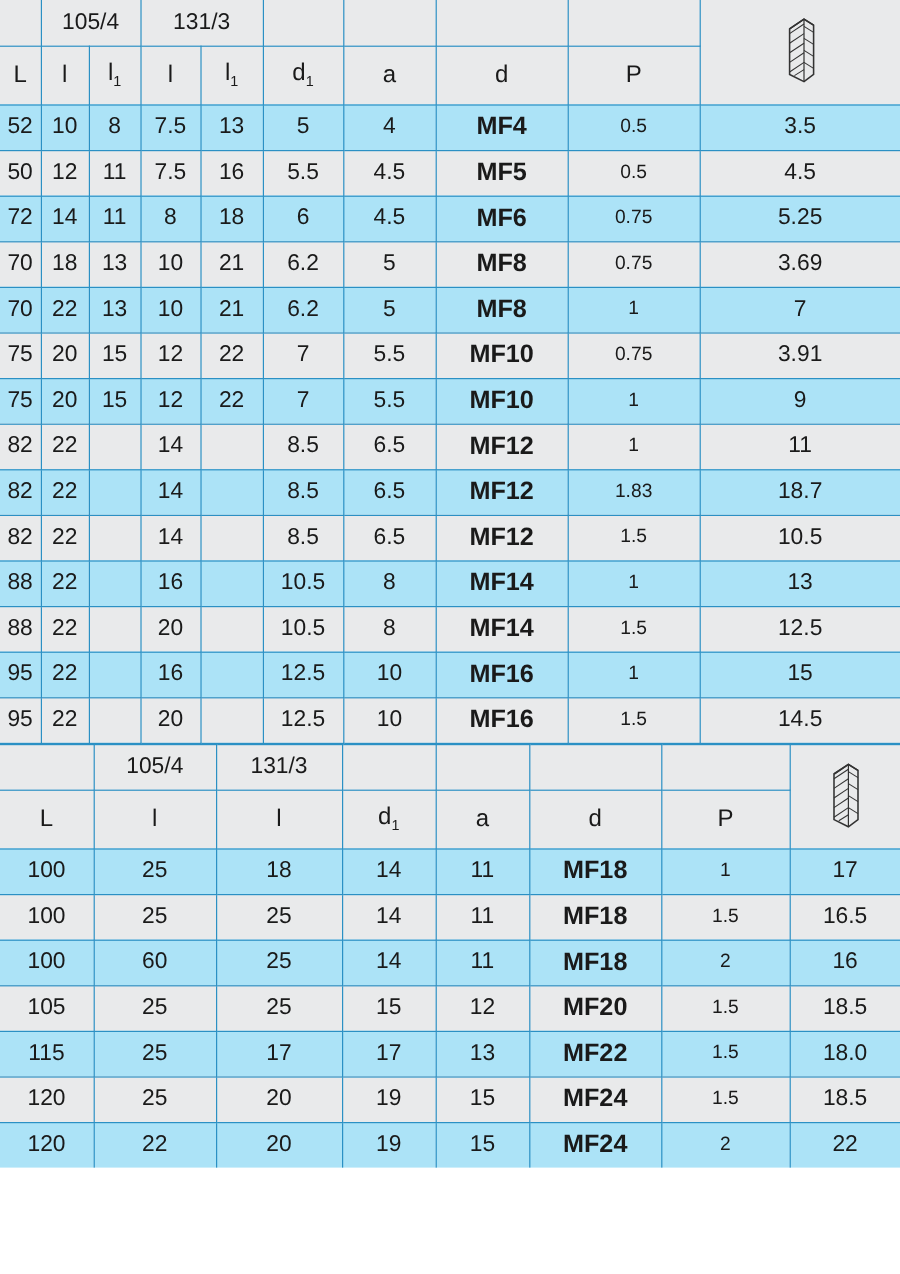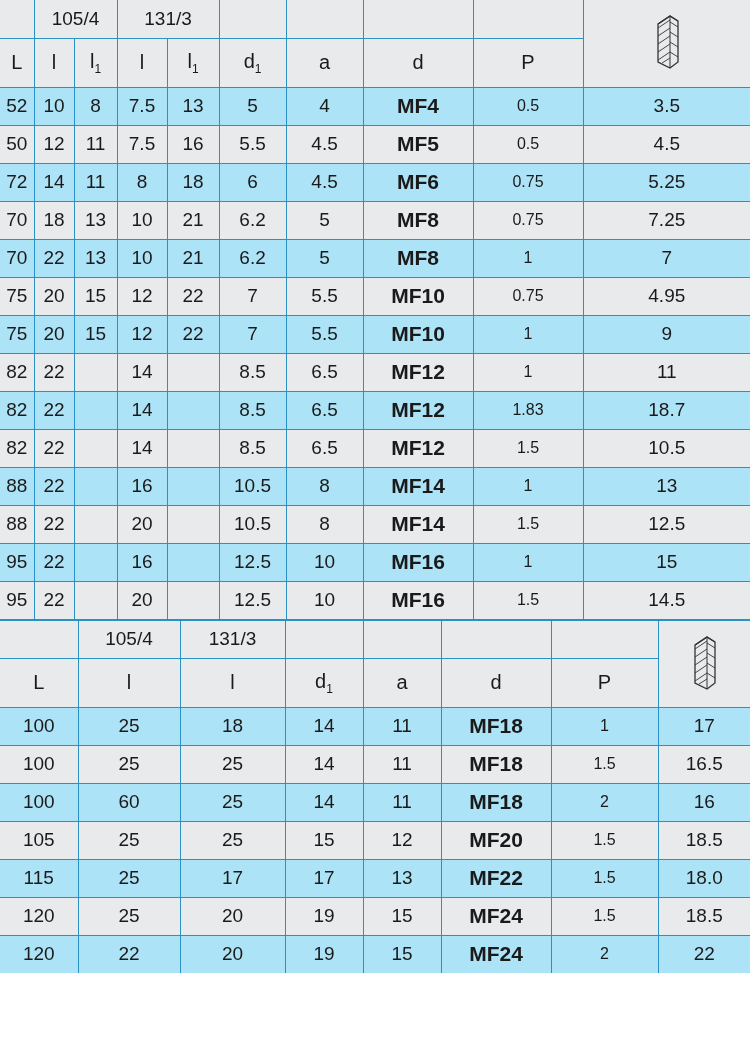--- a/index.html
+++ b/index.html
@@ -166,21 +166,21 @@
       <tr class="r-grey">
         <td>70</td>
         <td>18</td>
         <td>13</td>
         <td>10</td>
         <td>21</td>
         <td>6.2</td>
         <td>5</td>
         <td class="cell-d">MF8</td>
         <td class="cell-p">0.75</td>
-        <td>7.25</td>
+        <td>3.69</td>
       </tr>
       <tr class="r-blue">
         <td>70</td>
         <td>22</td>
         <td>13</td>
         <td>10</td>
         <td>21</td>
         <td>6.2</td>
         <td>5</td>
         <td class="cell-d">MF8</td>
@@ -190,21 +190,21 @@
       <tr class="r-grey">
         <td>75</td>
         <td>20</td>
         <td>15</td>
         <td>12</td>
         <td>22</td>
         <td>7</td>
         <td>5.5</td>
         <td class="cell-d">MF10</td>
         <td class="cell-p">0.75</td>
-        <td>4.95</td>
+        <td>3.91</td>
       </tr>
       <tr class="r-blue">
         <td>75</td>
         <td>20</td>
         <td>15</td>
         <td>12</td>
         <td>22</td>
         <td>7</td>
         <td>5.5</td>
         <td class="cell-d">MF10</td>

